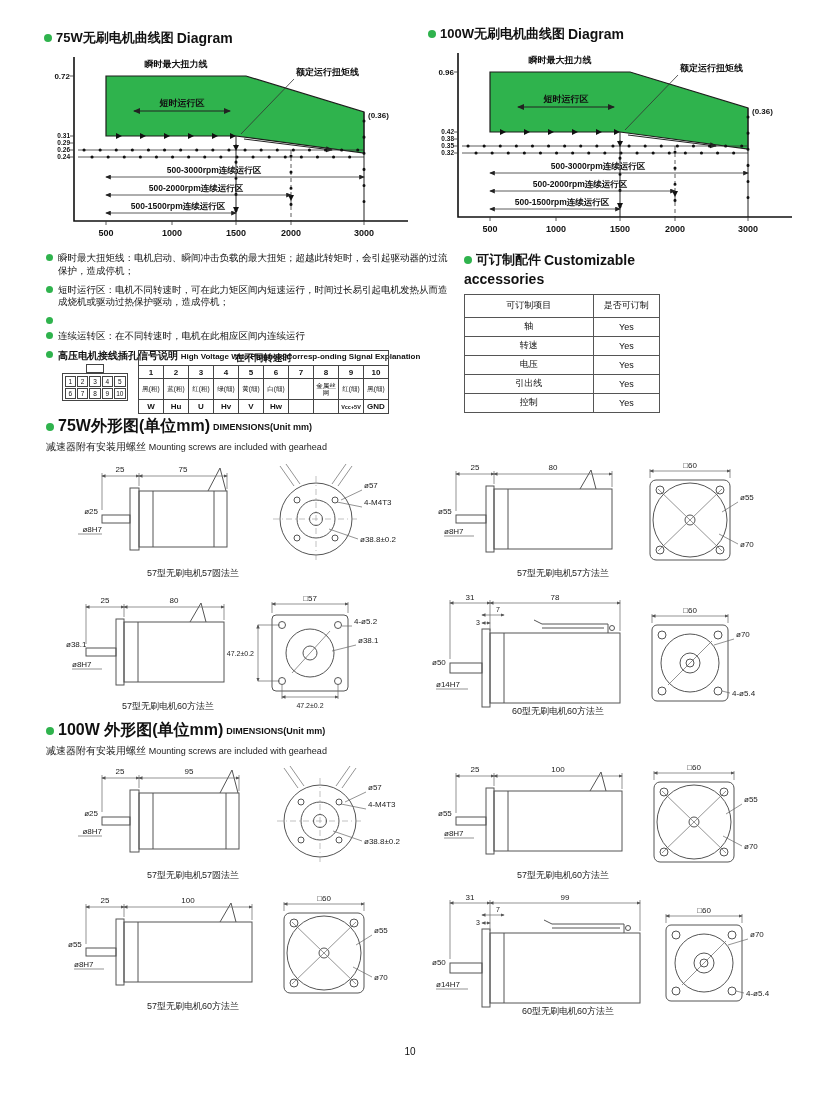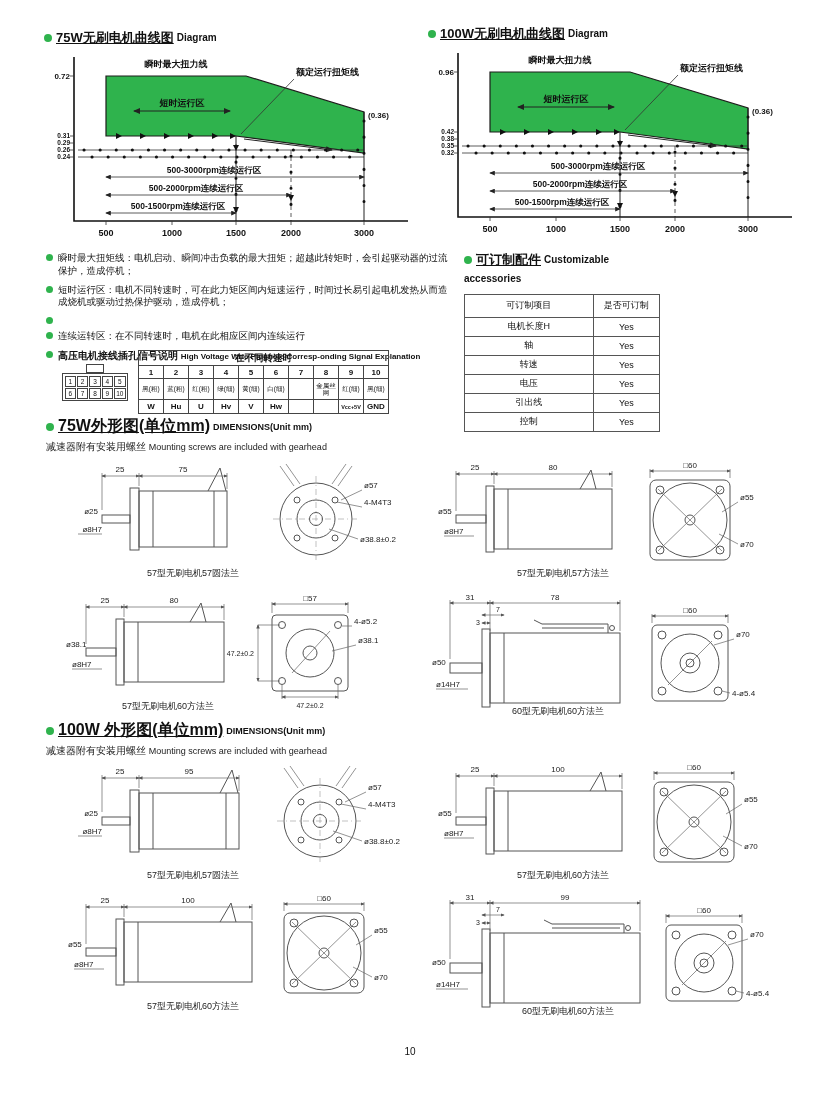--- a/index.html
+++ b/index.html
@@ -1,20 +1,20 @@
 <!DOCTYPE html>
 <html><head>
 <meta charset="utf-8">
 <style>
   html,body{margin:0;padding:0;background:#e8e8e8;font-family:"Liberation Sans", sans-serif;color:#111;}
   .page{position:relative;width:820px;height:1101px;margin:0 auto;background:#ffffff;overflow:hidden;}
   .dot{display:inline-block;width:8px;height:8px;border-radius:50%;background:#2fb34d;margin-right:4px;vertical-align:middle;}
   .sec-head{position:absolute;white-space:nowrap;}
-  .t-cn{font-weight:bold;font-size:13px;vertical-align:middle;text-decoration:underline;}
-  .t-en{font-weight:bold;font-size:10px;vertical-align:middle;margin-left:3px;}
+  .t-cn{font-weight:bold;font-size:13px;vertical-align:middle;}
+  .t-en{font-weight:bold;font-size:14px;vertical-align:middle;margin-left:3px;}
   .big .t-cn{font-size:16px;}
   .big .t-en{font-size:9px;}
   .subtitle{font-size:10px;margin-top:3px;color:#222;}
   .subtitle .en{font-size:9px;}
 
   
   .chart-block{position:absolute;width:378px;}
   svg.chart{display:block;margin-top:2px;}
   .chart line{stroke:#222;stroke-width:1;}
   .chart .thin{stroke:#333;stroke-width:.8;}
@@ -316,24 +316,20 @@
     <div>
       <span class="dot"></span><span class="t-cn">可订制配件</span><span class="t-en">Customizable accessories</span>
     </div>
     <table class="acc-table">
       <tbody>
           <tr class="hd">
             <td>可订制项目</td>
             <td class="v">是否可订制</td>
           </tr>
       <tr>
-            <td>电机长度H</td>
-            <td class="v">Yes</td>
-          </tr>
-      <tr>
             <td>轴</td>
             <td class="v">Yes</td>
           </tr>
       <tr>
             <td>转速</td>
             <td class="v">Yes</td>
           </tr>
       <tr>
             <td>电压</td>
             <td class="v">Yes</td>

